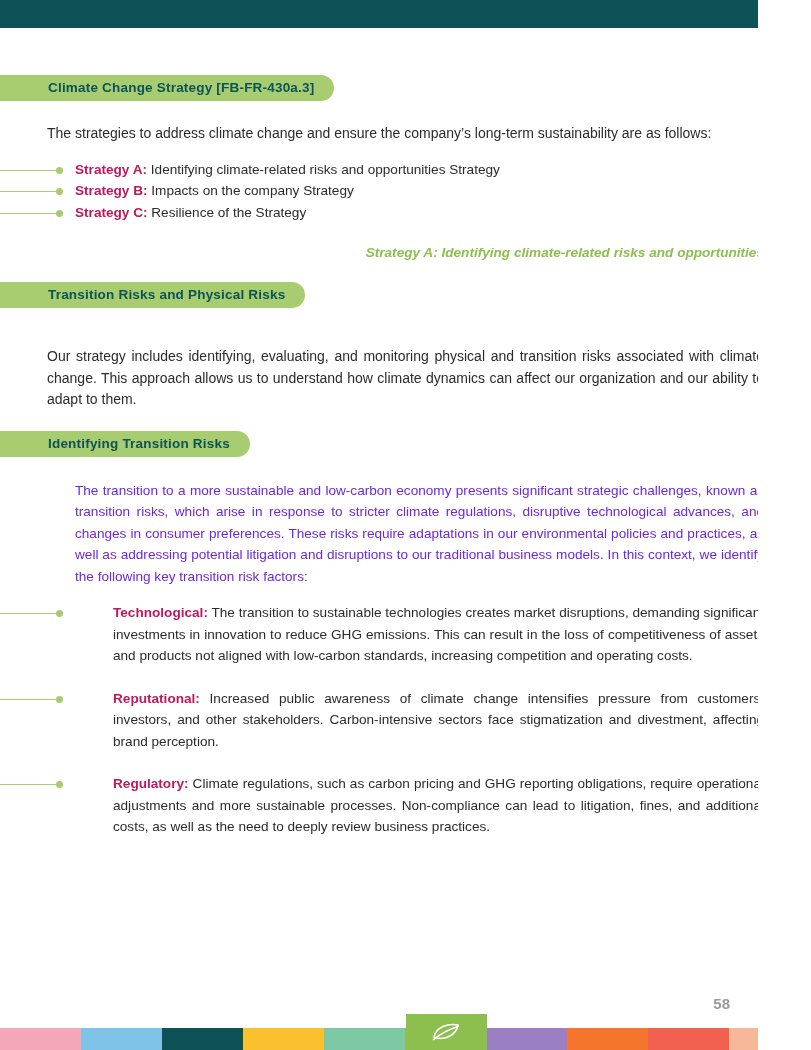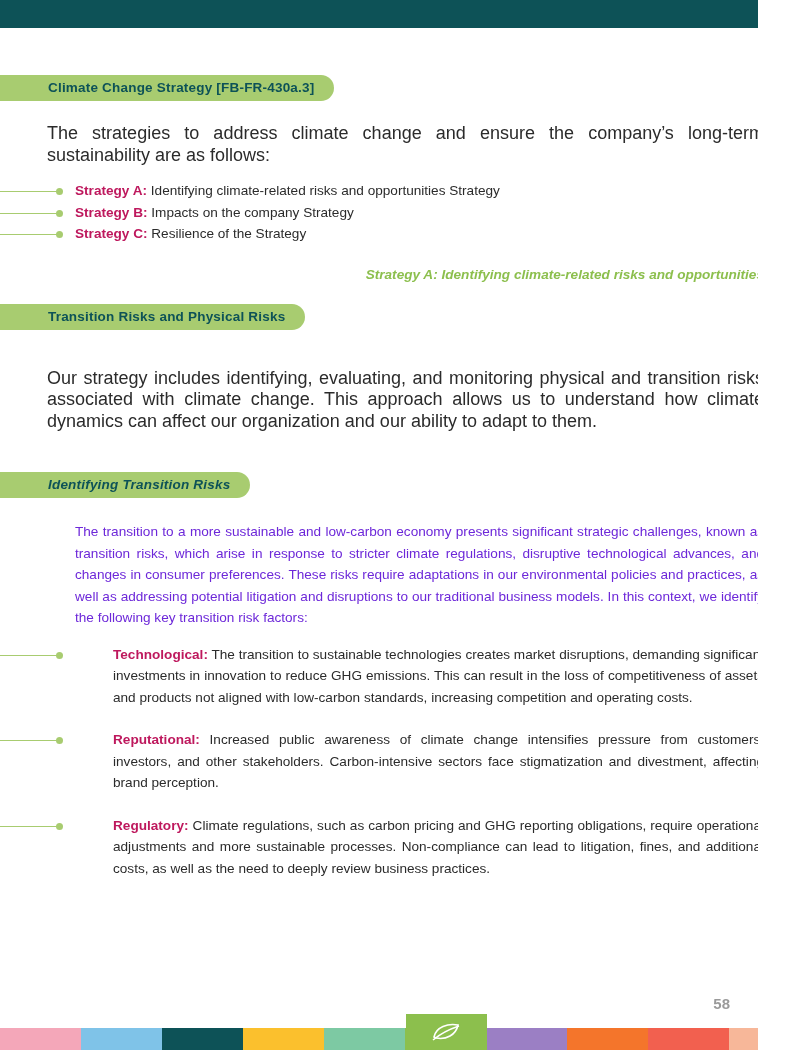--- a/index.html
+++ b/index.html
@@ -45,21 +45,21 @@
     border-top-right-radius: 13px;
     border-bottom-right-radius: 13px;
     margin-left: 0;
     white-space: nowrap;
   }
   .pill-row { margin-left: 0; }
 
   .para {
     margin: 0 47px 0 47px;
     width: 717px;
-    font-size: 18px;
+    font-size: 14px;
     line-height: 21.5px;
     color: #2b2b2b;
     text-align: justify;
   }
   .para-indent {
     margin: 0 47px 0 75px;
     width: 689px;
     font-size: 13.6px;
     line-height: 21.5px;
     color: #6d28d9;
@@ -178,21 +178,21 @@
     </div>
 
     <p class="subtitle-italic" style="margin-top:22px;">Strategy A: Identifying climate-related risks and opportunities</p>
 
     <div class="pill-row" style="margin-top:22px;">
       <span class="pill">Transition Risks and Physical Risks</span>
     </div>
 
     <p class="para" style="margin-top:38px;">Our strategy includes identifying, evaluating, and monitoring physical and transition risks associated with climate change. This approach allows us to understand how climate dynamics can affect our organization and our ability to adapt to them.</p>
 
-    <div class="pill-row" style="margin-top:40px;font-style:italic;">
+    <div class="pill-row" style="margin-top:20px;">
       <span class="pill">Identifying Transition Risks</span>
     </div>
 
     <p class="para-indent" style="margin-top:23px;">The transition to a more sustainable and low-carbon economy presents significant strategic challenges, known as transition risks, which arise in response to stricter climate regulations, disruptive technological advances, and changes in consumer preferences. These risks require adaptations in our environmental policies and practices, as well as addressing potential litigation and disruptions to our traditional business models. In this context, we identify the following key transition risk factors:</p>
 
     <div class="blist blist-wide" style="margin-top:15px;">
       <div class="bitem">
         <span class="line"></span>
         <span class="dot"></span>
         <b>Technological:</b><span> The transition to sustainable technologies creates market disruptions, demanding significant investments in innovation to reduce GHG emissions. This can result in the loss of competitiveness of assets and products not aligned with low-carbon standards, increasing competition and operating costs.</span>

